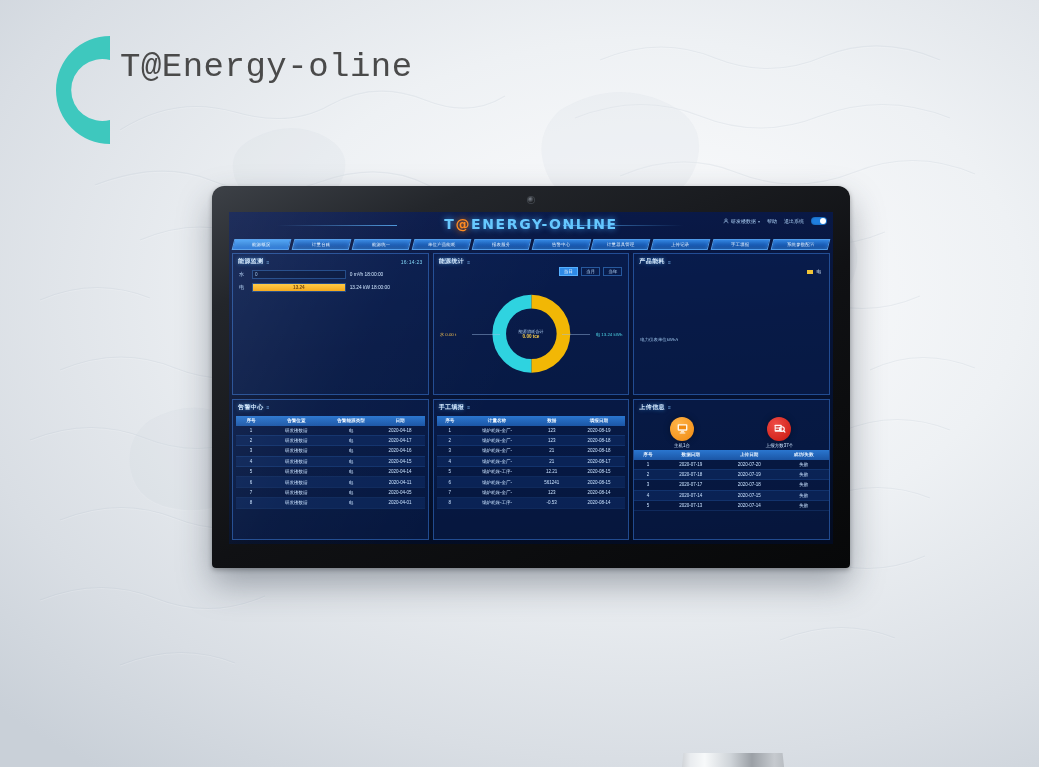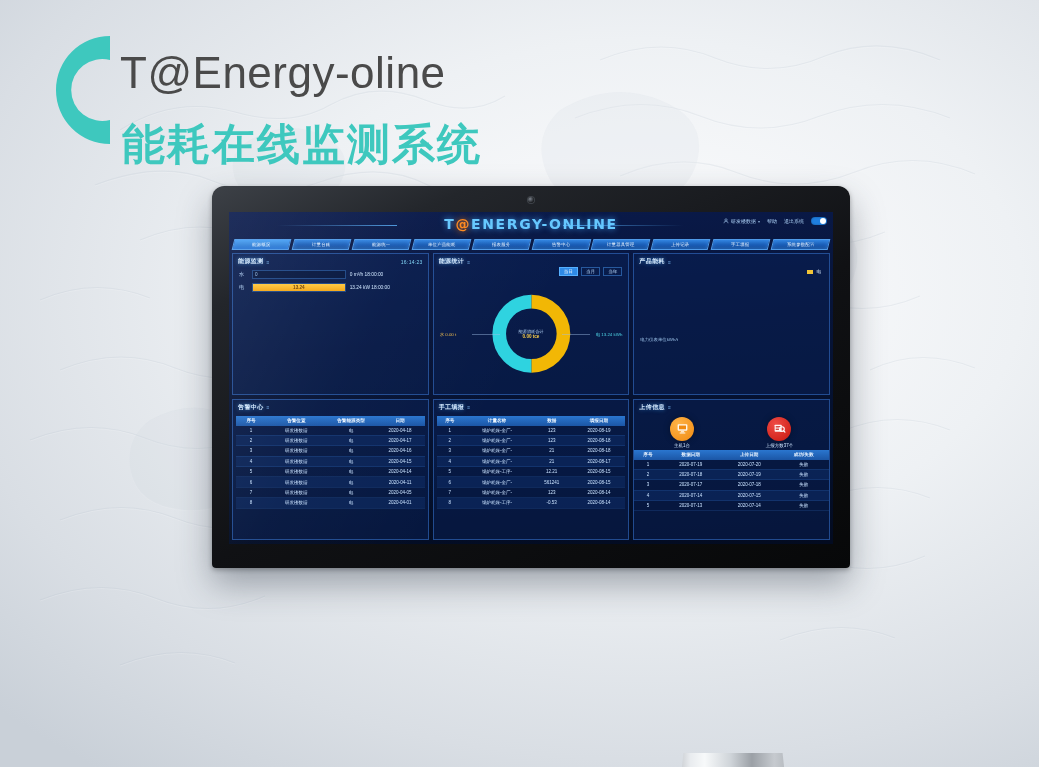--- a/index.html
+++ b/index.html
@@ -22,23 +22,23 @@
   #worldmap svg { width: 100%; height: 100%; display: block; }
 
   
   #brand { position: absolute; left: 50px; top: 24px; width: 560px; height: 140px; }
   #brand-mark {
     position: absolute; left: 0; top: 4px; width: 74px; height: 124px;
   }
   #brand-mark svg { width: 100%; height: 100%; display:block; }
   #brand-title {
     position: absolute; left: 70px; top: 24px;
-    font-size: 44px; letter-spacing: .5px;
+    font-size: 34px; letter-spacing: .5px;
     color: #4a4a4a; font-weight: 400; white-space: nowrap;
-    font-family: Liberation Sans, sans-serif;
+    font-family: Liberation Mono, monospace;
   }
   #brand-subtitle {
     position: absolute; left: 72px; top: 92px;
     font-size: 43px; font-weight: 700; color: #3ec8be;
     letter-spacing: 2px; white-space: nowrap;
   }
 
   
   #monitor { position: absolute; left: 212px; top: 186px; width: 638px; height: 382px; }
   #bezel {
@@ -251,21 +251,20 @@
     </svg>
   </div>
 
   <div id="brand">
     <div id="brand-mark">
       <svg viewBox="0 0 74 124">
         <path d="M60 8 A54 54 0 1 0 60 116 L60 92 A31 31 0 1 1 60 32 Z" fill="#3ec8be"></path>
       </svg>
     </div>
     <div id="brand-title">T@Energy-oline</div>
-    <div id="brand-subtitle">能耗在线监测系统</div>
   </div>
 
   <div id="monitor">
     <div id="bezel">
       <div id="camera"></div>
       <div id="screen">
 
         <div class="ui">
 
           <div id="app-header">

